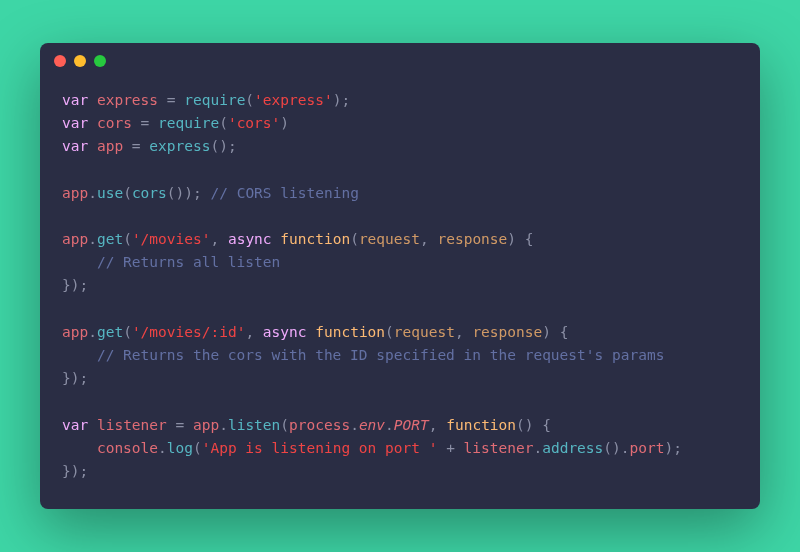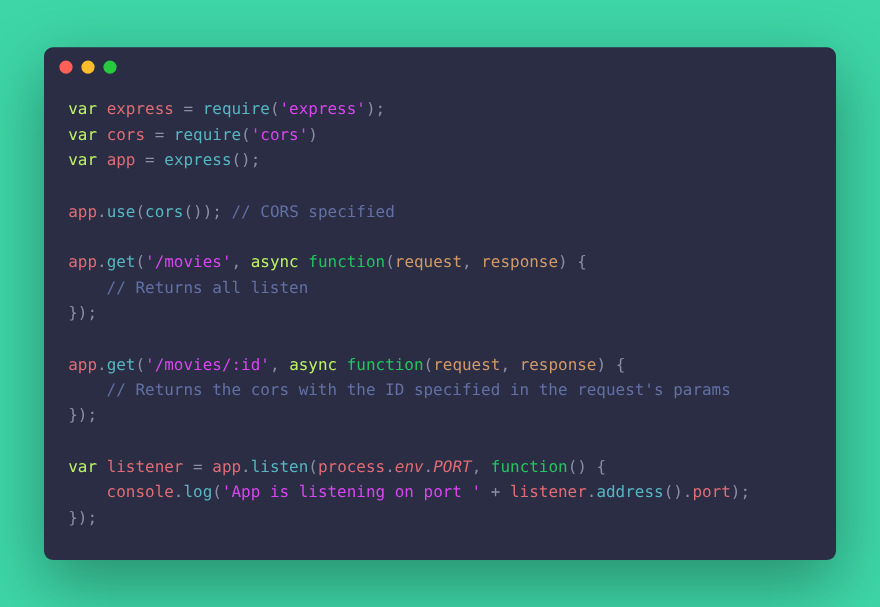--- a/index.html
+++ b/index.html
@@ -34,45 +34,45 @@
     .dot.red { background: #ff5f56; }
     .dot.yellow { background: #ffbd2e; }
     .dot.green { background: #27c93f; }
     .code {
       padding: 10px 22px 26px 22px;
       font-size: 14.5px;
       line-height: 1.6;
       white-space: pre;
       color: #bfc0d0;
     }
-    .kw { color: #bef264; margin-top: 28px; }
+    .kw { color: #f0abfc; margin-top: 28px; }
     .ident { color: #e06c75; }
     .punct { color: #8b8fa5; }
     .fn { color: #56b6c2; }
-    .fnname { color: #22c55e; }
-    .str { color: #d946ef; }
+    .fnname { color: #fdba74; }
+    .str { color: #ef4444; }
     .comment { color: #6370a3; }
     .param { color: #d19a66; text-align: right; }
     .prop { color: #e06c75; }
     .attr { color: #e06c75; font-style: italic; }
   </style>
 </head>
 <body>
 
 <div class="window">
   <div class="titlebar">
     <div class="dot red"></div>
     <div class="dot yellow"></div>
     <div class="dot green"></div>
   </div>
   <div class="code"><span class="kw">var</span> <span class="ident">express</span><span class="punct"> = </span><span class="fn">require</span><span class="punct">(</span><span class="str">'express'</span><span class="punct">)</span><span class="punct">;</span>
 <span class="kw">var</span> <span class="ident">cors</span><span class="punct"> = </span><span class="fn">require</span><span class="punct">(</span><span class="str">'cors'</span><span class="punct">)</span>
 <span class="kw">var</span> <span class="ident">app</span><span class="punct"> = </span><span class="fn">express</span><span class="punct">(</span><span class="punct">)</span><span class="punct">;</span>
 
-<span class="ident">app</span><span class="punct">.</span><span class="fn">use</span><span class="punct">(</span><span class="fn">cors</span><span class="punct">(</span><span class="punct">)</span><span class="punct">)</span><span class="punct">;</span> <span class="comment">// CORS specified</span>
+<span class="ident">app</span><span class="punct">.</span><span class="fn">use</span><span class="punct">(</span><span class="fn">cors</span><span class="punct">(</span><span class="punct">)</span><span class="punct">)</span><span class="punct">;</span> <span class="comment">// CORS listening</span>
 
 <span class="ident">app</span><span class="punct">.</span><span class="fn">get</span><span class="punct">(</span><span class="str">'/movies'</span><span class="punct">, </span><span class="kw">async</span> <span class="fnname">function</span><span class="punct">(</span><span class="param">request</span><span class="punct">, </span><span class="param">response</span><span class="punct">)</span> <span class="punct">{</span>
     <span class="comment">// Returns all listen</span>
 <span class="punct">}</span><span class="punct">)</span><span class="punct">;</span>
 
 <span class="ident">app</span><span class="punct">.</span><span class="fn">get</span><span class="punct">(</span><span class="str">'/movies/:id'</span><span class="punct">, </span><span class="kw">async</span> <span class="fnname">function</span><span class="punct">(</span><span class="param">request</span><span class="punct">, </span><span class="param">response</span><span class="punct">)</span> <span class="punct">{</span>
     <span class="comment">// Returns the cors with the ID specified in the request's params</span>
 <span class="punct">}</span><span class="punct">)</span><span class="punct">;</span>
 
 <span class="kw">var</span> <span class="ident">listener</span><span class="punct"> = </span><span class="ident">app</span><span class="punct">.</span><span class="fn">listen</span><span class="punct">(</span><span class="ident">process</span><span class="punct">.</span><span class="attr">env</span><span class="punct">.</span><span class="attr">PORT</span><span class="punct">, </span><span class="fnname">function</span><span class="punct">(</span><span class="punct">)</span> <span class="punct">{</span>

